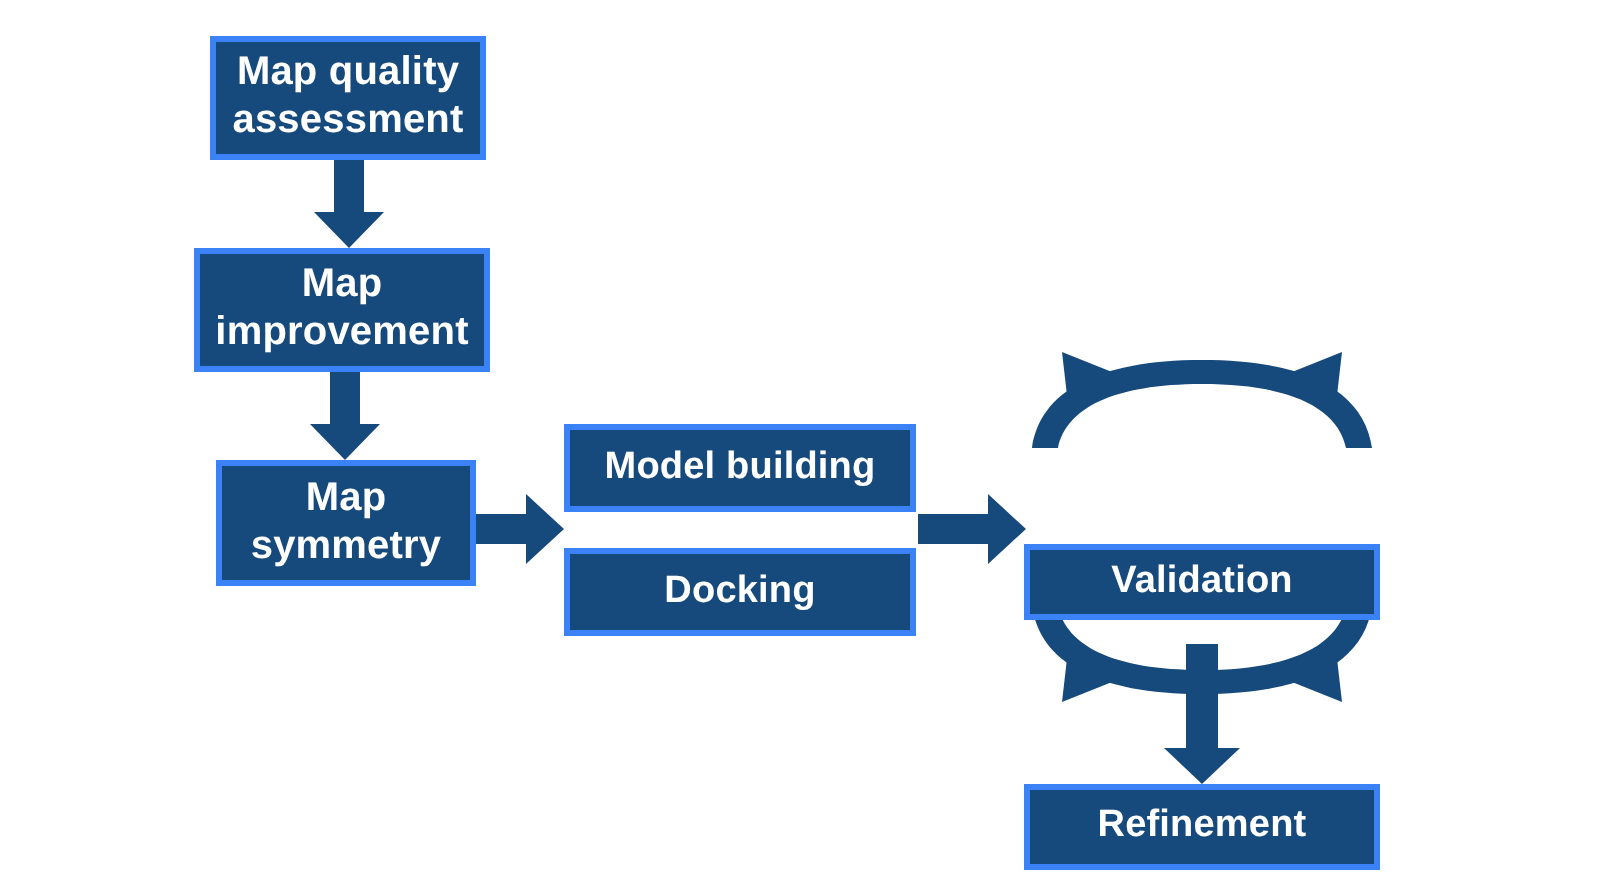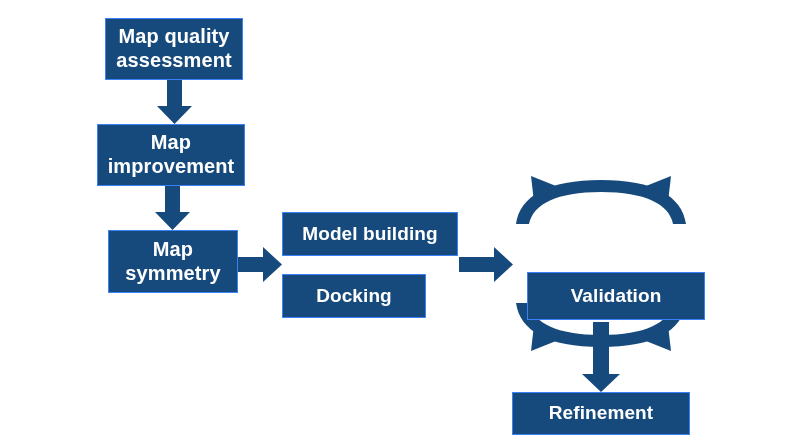--- a/index.html
+++ b/index.html
@@ -30,21 +30,21 @@
     top: 0;
     width: 800px;
     height: 443px;
     pointer-events: none;
   }
 
   .node {
     position: absolute;
     box-sizing: border-box;
     background: #174A7C;
-    border: 1px solid #3b82f6;
+    border: 3px solid #3b82f6;
     color: #ffffff;
     display: flex;
     align-items: center;
     justify-content: center;
     text-align: center;
     line-height: 1.18;
     font-weight: 600;
     letter-spacing: 0.1px;
     z-index: 3;
   }
@@ -54,24 +54,24 @@
     white-space: pre-line;
     padding: 0 6px;
   }
 
   
   .n-map-quality      { left: 105px; top: 18px;  width: 138px; height: 62px;  font-size: 20px; }
   .n-map-improvement  { left: 97px;  top: 124px; width: 148px; height: 62px;  font-size: 20px; }
   .n-map-symmetry     { left: 108px; top: 230px; width: 130px; height: 63px;  font-size: 20px; }
 
   .n-model-building   { left: 282px; top: 212px; width: 176px; height: 44px;  font-size: 19px; }
-  .n-docking          { left: 282px; top: 274px; width: 144px; height: 44px;  font-size: 19px; }
+  .n-docking          { left: 282px; top: 274px; width: 176px; height: 44px;  font-size: 19px; }
 
   .n-refinement       { left: 512px; top: 210px; width: 178px; height: 46px;  font-size: 19px; }
-  .n-validation       { left: 512px; top: 272px; width: 178px; height: 48px;  font-size: 19px; margin-left: 15px; }
+  .n-validation       { left: 512px; top: 272px; width: 178px; height: 38px;  font-size: 19px; }
   .n-deposition       { left: 512px; top: 392px; width: 178px; height: 43px;  font-size: 19px; }
 </style>
 </head>
 <body>
 
 <div id="canvas">
 
   <svg id="arrows" viewBox="0 0 800 443" width="800" height="443" xmlns="http://www.w3.org/2000/svg">
 
     <g fill="#174A7C">

